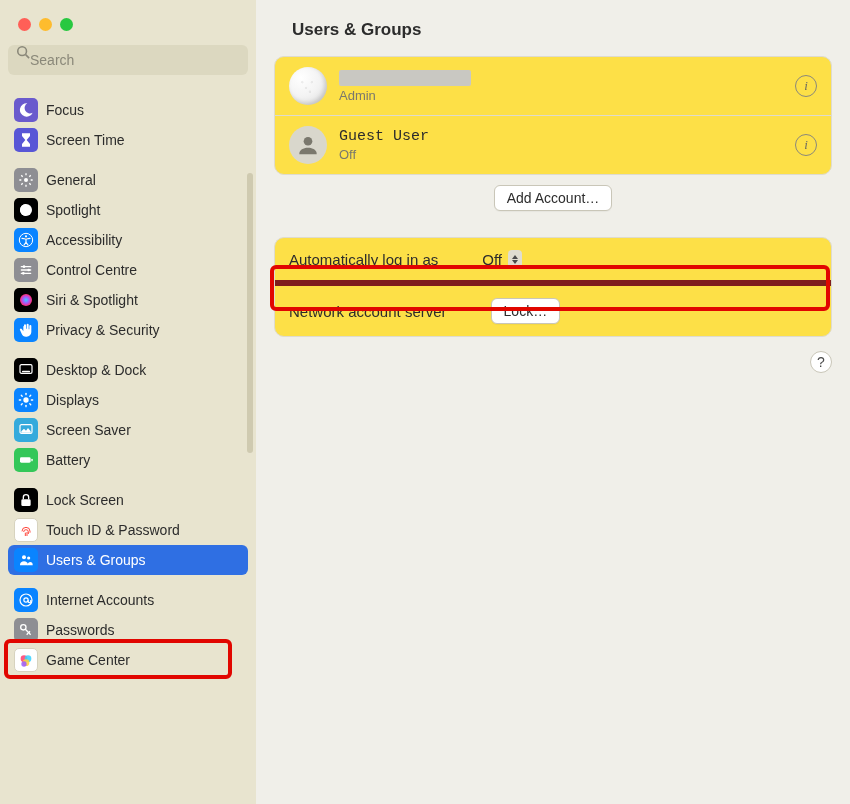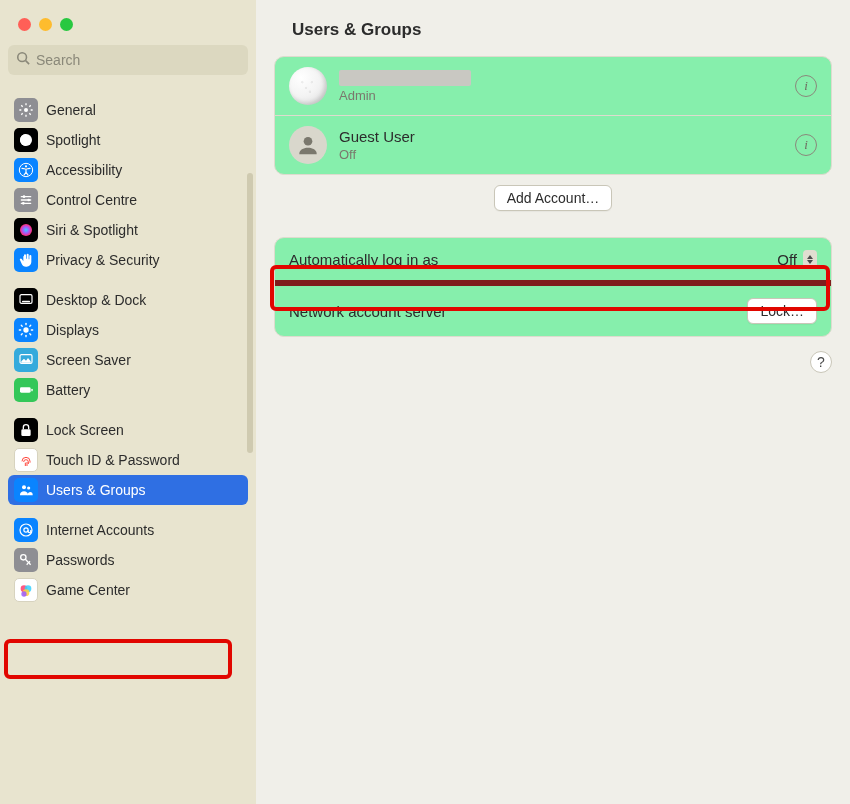--- a/index.html
+++ b/index.html
@@ -4,21 +4,21 @@
 <style>
 * { margin: 0; padding: 0; box-sizing: border-box; font-family: -apple-system, BlinkMacSystemFont, "Segoe UI", Helvetica, Arial, sans-serif; -webkit-font-smoothing: antialiased; }
 body { width: 850px; height: 804px; display: flex; background: #f0efe9; overflow: hidden; }
 .sidebar { width: 256px; height: 100%; background: #e8e4cf; display: flex; flex-direction: column; position: relative; }
 .traffic-lights { display: flex; gap: 8px; padding: 18px 0 14px 18px; }
 .tl { width: 13px; height: 13px; border-radius: 50%; }
 .tl.red    { background: #ff5f57; }
 .tl.yellow { background: #febc2e; }
 .tl.green  { background: #28c840; }
 .search-wrap { padding: 0 8px 10px 8px; }
-.search-box { display: flex; align-items: center; height: 30px; background: #dcd8c0; border-radius: 6px; padding: 0 8px; gap: 6px; }
+.search-box { display: flex; height: 30px; background: #dcd8c0; border-radius: 6px; padding: 0 8px; }
 .search-box input { border: none; background: transparent; outline: none; font-size: 14px; color: #5a584c; width: 100%; }
 .search-box input::placeholder { color: #8a8879; }
 .sb-scroll { flex: 1; overflow-y: auto; padding: 0 8px 12px 8px; position: relative; }
 .sb-section { margin-top: 10px; }
 .sb-item { display: flex; align-items: center; height: 30px; border-radius: 6px; padding: 0 6px; gap: 8px; cursor: pointer; }
 .sb-item .label { font-size: 14px; color: #2c2c2c; white-space: nowrap; }
 .sb-item.selected { background: #2f6fe3; }
 .sb-item.selected .label { color: #fff; }
 .icon-box { width: 24px; height: 24px; border-radius: 5px; display: flex; align-items: center; justify-content: center; flex-shrink: 0; }
 .icon-box svg { width: 16px; height: 16px; }
@@ -26,37 +26,37 @@
 .hl-sidebar { left: 4px; width: 228px; top: 639px; height: 40px; }
 
 .scrollbar-stub { position: absolute; right: 0; top: 88px; width: 12px; height: 280px; padding: 0 3px; }
 .scrollbar-stub .thumb { width: 6px; height: 100%; background: #cfcab0; border-radius: 3px; }
 
 .main { flex: 1; height: 100%; background: #f0efe9; display: flex; flex-direction: column; position: relative; }
 .main-header { padding: 20px 0 16px 36px; }
 .main-header h1 { font-size: 17px; font-weight: 700; color: #2c2c2c; }
 .content { padding: 0 18px; }
 
-.card { background: #86efac; border: 1px solid #dedbce; border-radius: 10px; overflow: hidden; }
+.card { background: #fde047; border: 1px solid #dedbce; border-radius: 10px; overflow: hidden; }
 .row { display: flex; align-items: center; padding: 10px 14px; gap: 12px; }
 .row + .row { border-top: 1px solid #dedbce; }
 .avatar { width: 38px; height: 38px; border-radius: 50%; flex-shrink: 0; display:flex; align-items:center; justify-content:center; }
 .avatar.golf { background: radial-gradient(circle at 32% 28%, #ffffff 0%, #f3f3f3 50%, #d9d9d9 100%); box-shadow: inset -2px -2px 4px rgba(0,0,0,.15); position: relative; }
 .avatar.golf::after { content:""; position:absolute; inset:0; border-radius:50%; background-image: radial-gradient(circle at 45% 55%,rgba(0,0,0,.06) 1px,transparent 1.5px), radial-gradient(circle at 60% 40%,rgba(0,0,0,.06) 1px,transparent 1.5px), radial-gradient(circle at 35% 40%,rgba(0,0,0,.06) 1px,transparent 1.5px), radial-gradient(circle at 55% 65%,rgba(0,0,0,.06) 1px,transparent 1.5px); }
 .avatar.guest { background: #d9d7cc; }
 .row .info { flex: 1; display: flex; flex-direction: column; gap: 2px; }
 .name-redacted { width: 132px; height: 16px; background: #c9c8c2; border-radius: 2px; }
-.row .name { font-size: 15px; color: #2c2c2c; }
+.row .name { font-size: 15px; color: #2c2c2c; font-family: Liberation Mono, monospace; }
 .row .sub  { font-size: 13px; color: #7a786d; }
 .info-btn { width: 22px; height: 22px; border-radius: 50%; border: 1.5px solid #8a887b; display: flex; align-items: center; justify-content: center; color: #6e6c60; font-style: italic; font-family: Georgia, serif; font-size: 13px; cursor: pointer; }
 
 .add-row { display: flex; justify-content: center; margin: 10px 0 26px 0; }
 .btn { background: #fff; border: 1px solid #c9c6b8; border-radius: 6px; padding: 4px 12px; font-size: 14px; color: #2c2c2c; cursor: pointer; box-shadow: 0 1px 1px rgba(0,0,0,.04); }
 
-.setting-row { display: flex; align-items: center; justify-content: space-between; padding: 12px 14px; gap: 44px; }
+.setting-row { display: flex; align-items: center; justify-content: flex-start; padding: 12px 14px; gap: 44px; }
 .setting-row .lbl { font-size: 15px; color: #2c2c2c; }
 .dropdown-val { display: flex; align-items: center; gap: 6px; font-size: 15px; color: #2c2c2c; cursor: pointer; }
 .stepper { width: 14px; height: 18px; background: #e0ddd0; border-radius: 4px; display:flex; flex-direction:column; align-items:center; justify-content:center; gap:1px; }
 .stepper .ar { width:0; height:0; border-left:3px solid transparent; border-right:3px solid transparent; }
 .stepper .up { border-bottom:4px solid #4a4a4a; }
 .stepper .dn { border-top:4px solid #4a4a4a; }
 
 .help-row { display: flex; justify-content: flex-end; padding: 14px 0; }
 .help-btn { width: 22px; height: 22px; border-radius: 50%; background: #fff; border: 1px solid #c9c6b8; display: flex; align-items: center; justify-content: center; font-size: 14px; color: #4a4a4a; cursor: pointer; }
 
@@ -80,20 +80,38 @@
             <line x1="11" y1="11" x2="15" y2="15"></line>
           </svg>
       </span>
       <input type="text" placeholder="Search" style="">
     </div>
   </div>
 
   <div class="sb-scroll" id="sb-scroll">
     <div class="scrollbar-stub">
         <div class="thumb"></div>
+      </div>
+  <div class="sb-section">
+        <div class="sb-item">
+          <span class="icon-box" style="background: rgb(106, 90, 205);">
+            <svg viewBox="0 0 24 24" width="15" height="15">
+              <path fill="#fff" d="M14 2a10 10 0 1 0 8 14 8 8 0 0 1-8-14z"></path>
+            </svg>
+          </span>
+          <span class="label">Focus</span>
+        </div>
+        <div class="sb-item">
+          <span class="icon-box" style="background: rgb(88, 86, 214);">
+            <svg viewBox="0 0 24 24" width="15" height="15">
+              <path fill="#fff" d="M6 2h12v4l-5 6 5 6v4H6v-4l5-6-5-6z"></path>
+            </svg>
+          </span>
+          <span class="label">Screen Time</span>
+        </div>
       </div>
       <div class="sb-section">
         <div class="sb-item">
           <span class="icon-box" style="background: rgb(142, 142, 147);">
             <svg viewBox="0 0 24 24" width="15" height="15">
               <circle cx="12" cy="12" r="3" fill="#fff"></circle>
               <path fill="none" stroke="#fff" stroke-width="2" d="M12 2v3m0 14v3M2 12h3m14 0h3M4.9 4.9l2.1 2.1m10 10 2.1 2.1M4.9 19.1l2.1-2.1m10-10 2.1-2.1"></path>
             </svg>
           </span>
           <span class="label">General</span>

